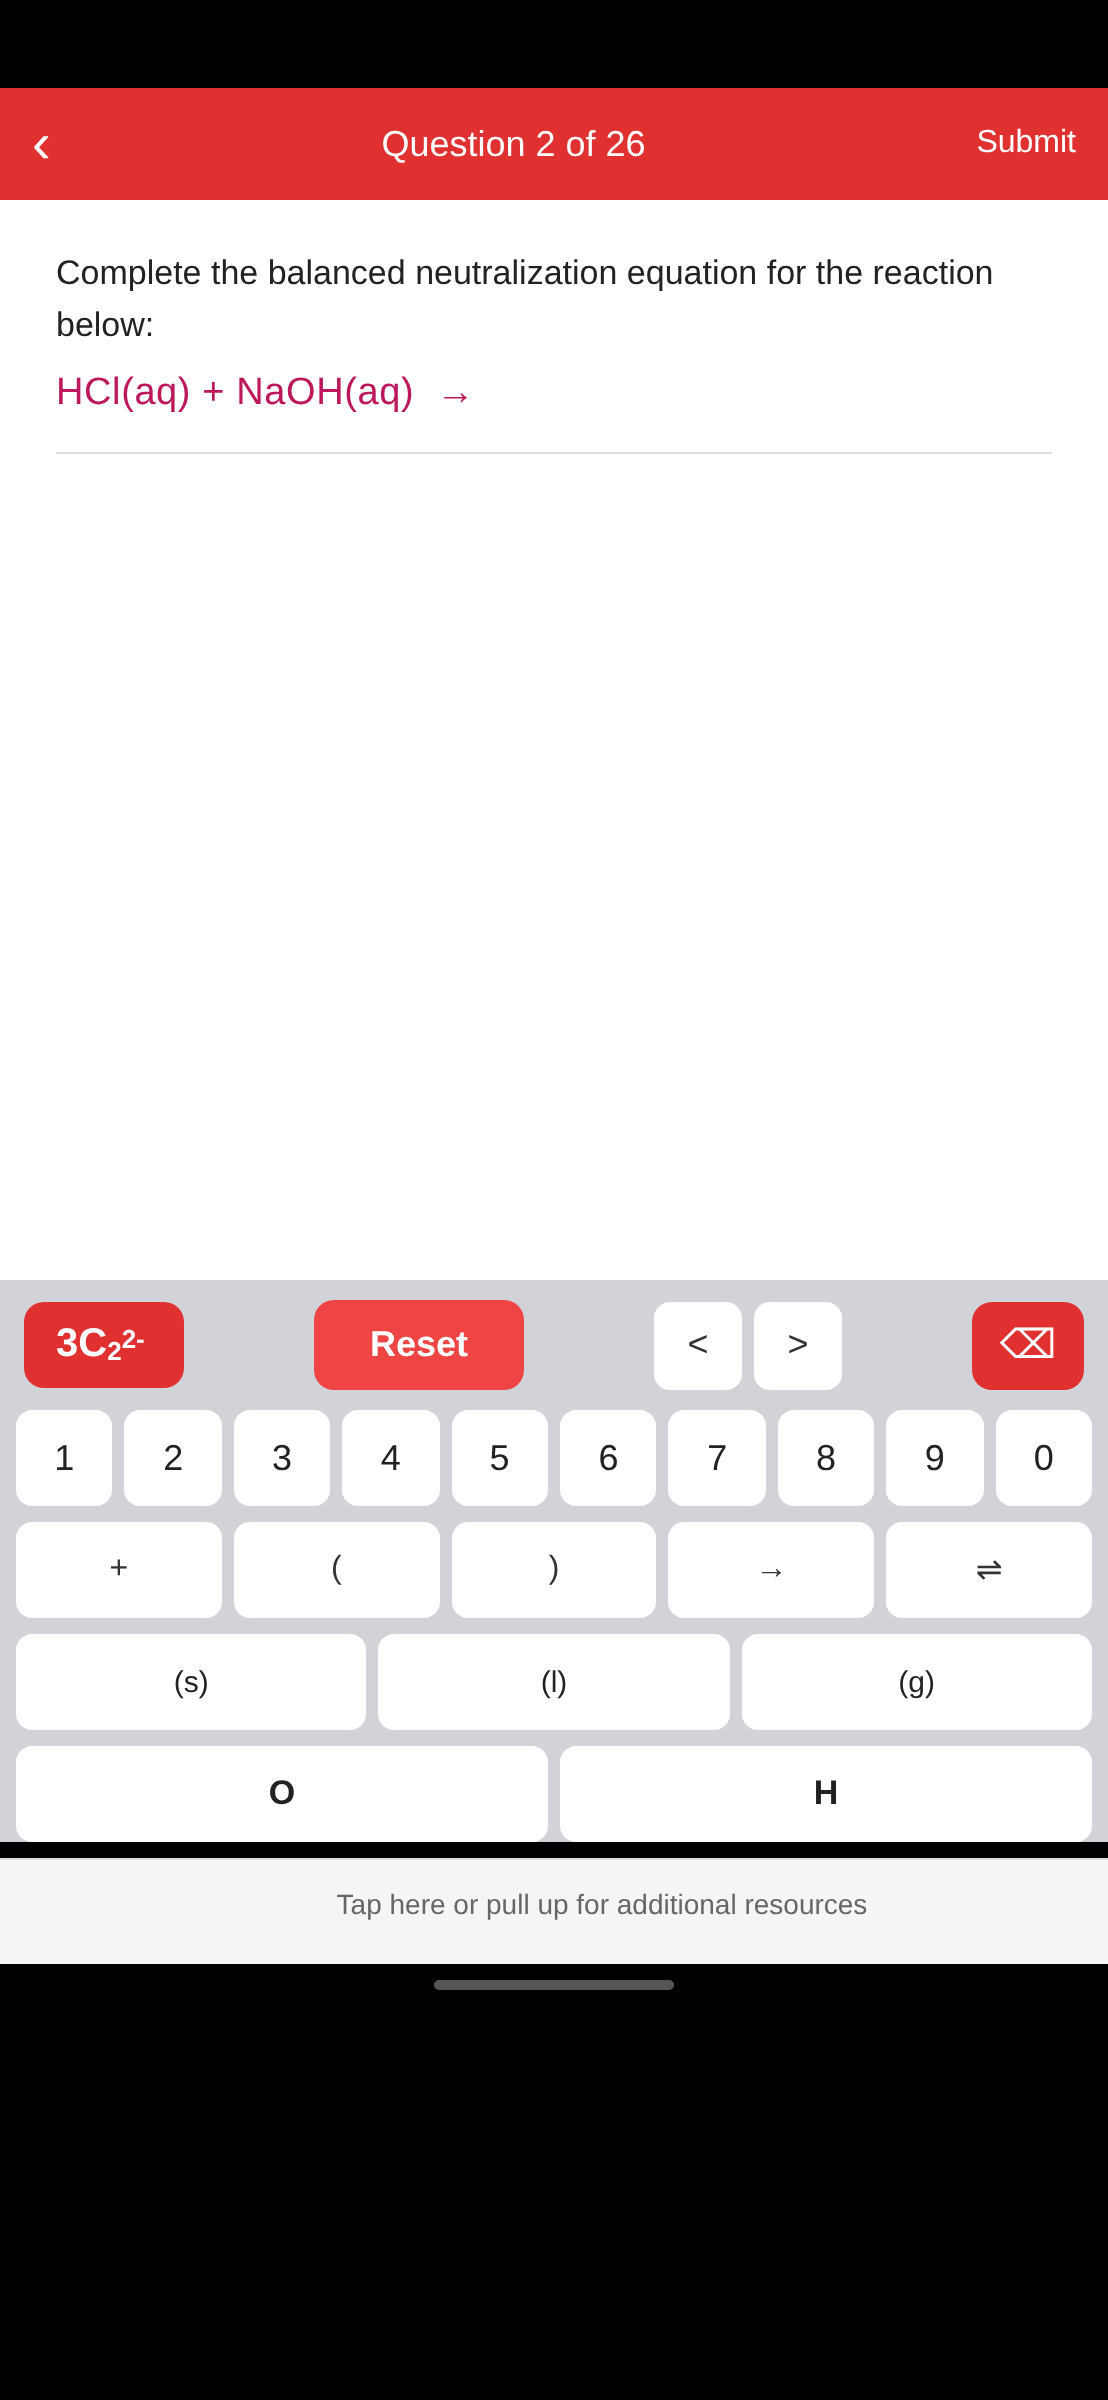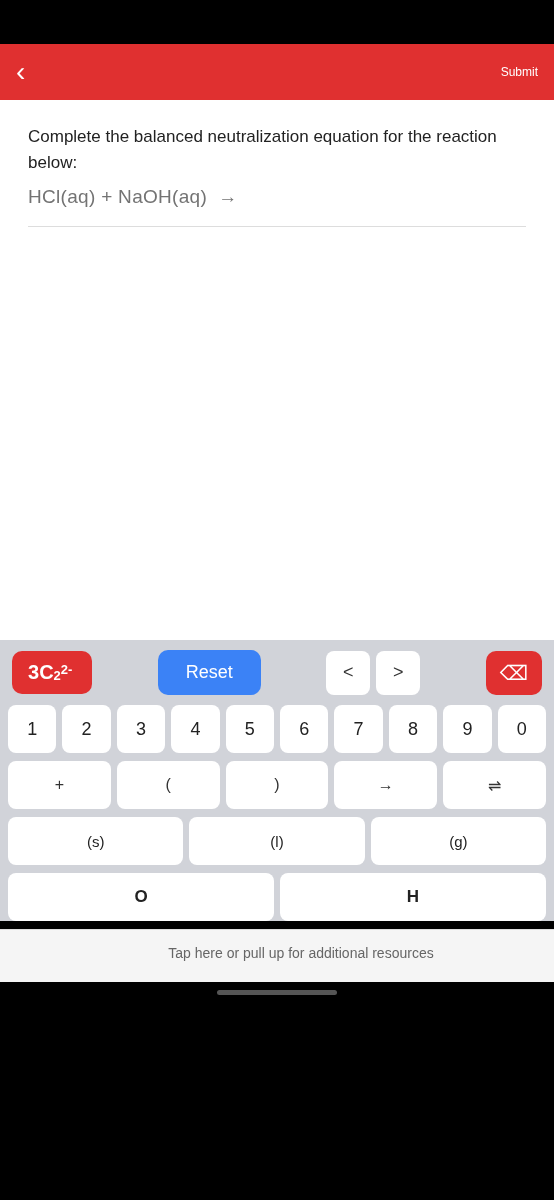--- a/index.html
+++ b/index.html
@@ -29,41 +29,41 @@
       cursor: pointer;
       line-height: 1;
     }
     .header-title {
       color: #fff;
       font-size: 18px;
       font-weight: 500;
     }
     .header-submit {
       color: #fff;
-      font-size: 12px;
+      font-size: 16px;
       font-weight: 500;
       cursor: pointer;
     }
     .main-content {
       background: #fff;
       padding: 24px 28px 20px 28px;
       flex: 1;
       min-height: 540px;
     }
     .question-text {
       font-size: 17px;
       color: #222;
       line-height: 1.5;
       margin-bottom: 11px;
     }
     .equation-row {
       display: flex;
       align-items: center;
       font-size: 19px;
-      color: #737373;
+      color: #be185d;
       margin-bottom: 4px;
       font-weight: 400;
     }
     .equation-text {
       font-size: 19px;
       letter-spacing: 0.3px;
     }
     .equation-divider {
       border: none;
       border-top: 1px solid #ddd;
@@ -111,26 +111,26 @@
       font-size: 13px;
       align-self: flex-end;
       margin-bottom: 1px;
     }
     .kbd-display-sup {
       font-size: 13px;
       align-self: flex-start;
       margin-top: 1px;
     }
     .kbd-reset {
-      background: #3b82f6;
+      background: #ef4444;
       border-radius: 10px;
       padding: 12px 28px;
       color: #fff;
       font-size: 18px;
-      font-weight: 400;
+      font-weight: 700;
       cursor: pointer;
       border: none;
     }
     .kbd-nav-group {
       display: flex;
       gap: 6px;
       align-items: center;
     }
     .kbd-nav-btn {
       background: #fff;
@@ -221,20 +221,21 @@
       border-radius: 3px;
     }
   </style>
 </head>
 <body>
 
 <div class="status-bar"></div>
 
 <div class="header">
   <span class="header-back">‹</span>
+  <span class="header-title">Question 2 of 26</span>
   <span class="header-submit">Submit</span>
 </div>
 
 <div class="main-content">
   <p class="question-text">Complete the balanced neutralization equation for the reaction below:</p>
 
   <div class="equation-row">
     <span class="equation-text">HCl(aq) + NaOH(aq) &nbsp;→</span>
   </div>
 

